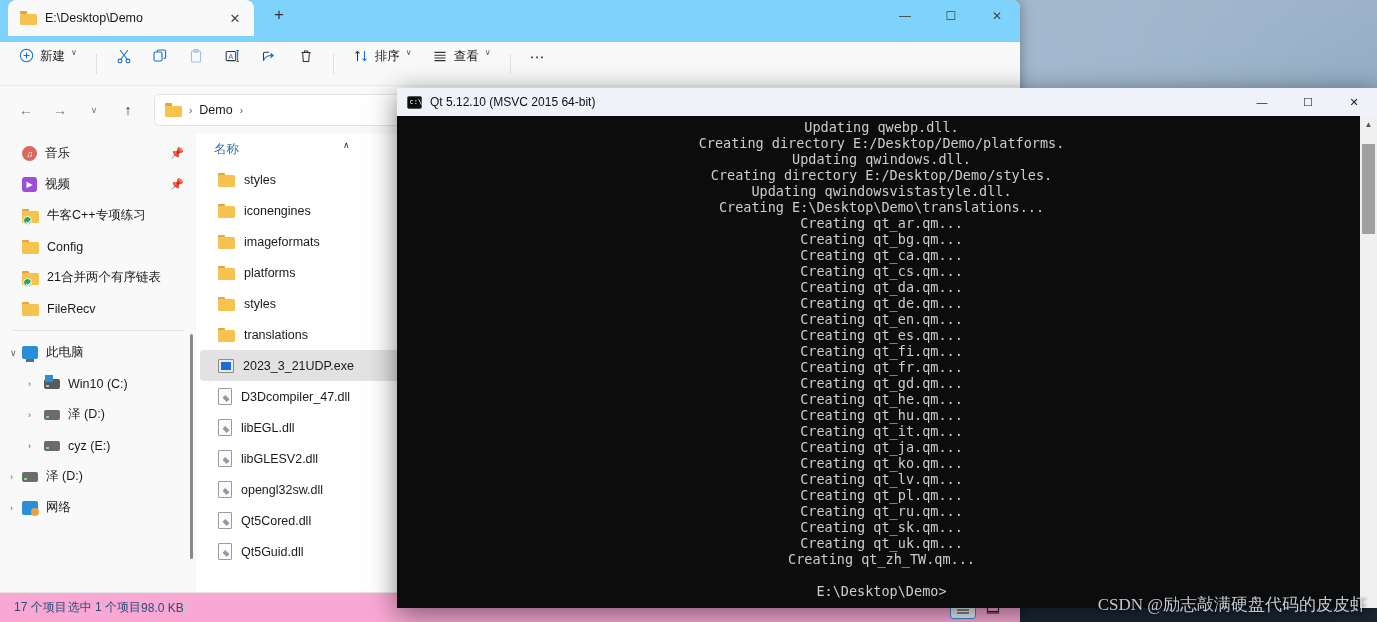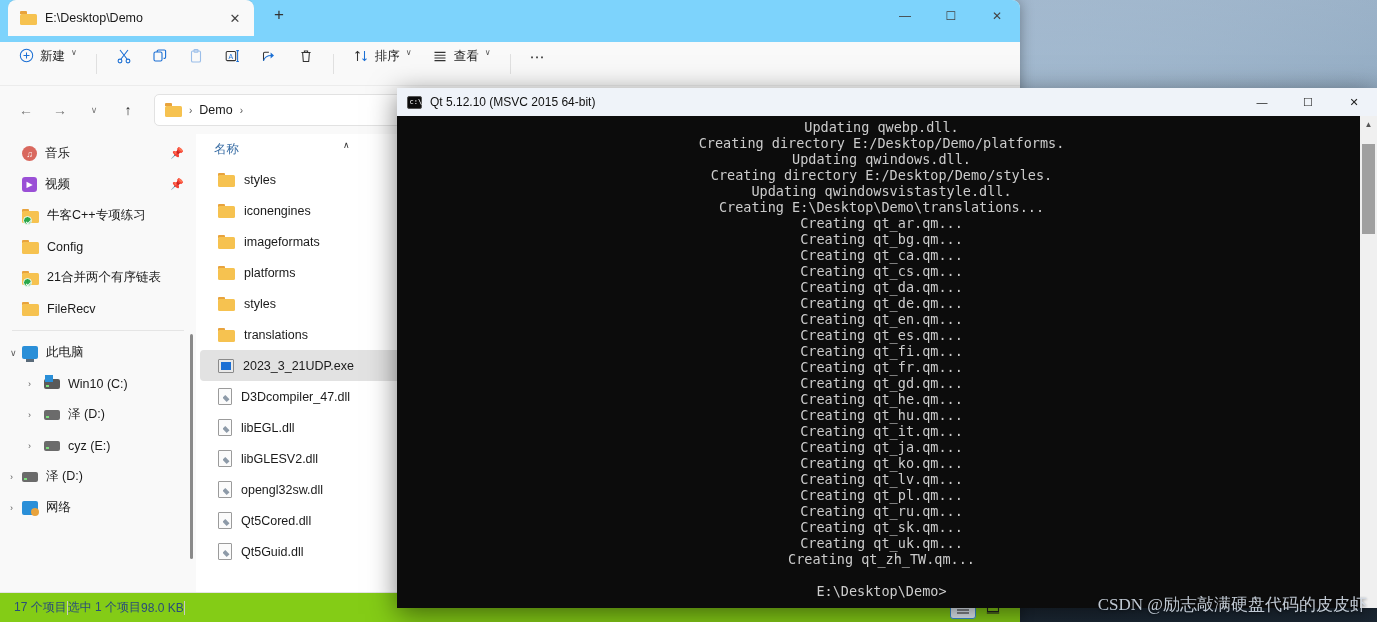--- a/index.html
+++ b/index.html
@@ -152,21 +152,21 @@
   .drive-ico.win::before{content:"";position:absolute;left:1px;top:-4px;width:8px;height:7px;
     background:#2a8fd8;clip-path:polygon(0 0,45% 0,45% 45%,0 45%,0 0),polygon(55% 0,100% 0,100% 45%,55% 45%);}
   .net-ico{width:16px;height:14px;background:#2a8fd8;border-radius:2px;display:inline-block;position:relative;}
   .net-ico::after{content:"";position:absolute;right:-1px;bottom:-1px;width:8px;height:8px;
     border-radius:50%;background:#e8a33d;}
 
   .list-scroll{ position:absolute; right:3px; top:36px; width:4px; height:420px;
     background:#111; border-radius:2px; }
 
   .exp-status {
-    height:30px; background:#84cc16; border-top:1px solid #e4e4e4;
+    height:30px; background:#f9a8d4; border-top:1px solid #e4e4e4;
     display:flex; align-items:center; padding:0 14px; 
     font-size:12px; color:#2a4d7a;
   }
   .status-sep{ width:1px;height:14px;background:#c8c8c8; }
   .view-toggles{ margin-left:auto; display:flex; gap:4px; align-items:center; }
   .vt { width:26px;height:22px;border-radius:3px;display:flex;align-items:center;
         justify-content:center;color:#333; }
   .vt.active{ border:1px solid #3a8fd8; background:#eaf3fb; }
 
   

